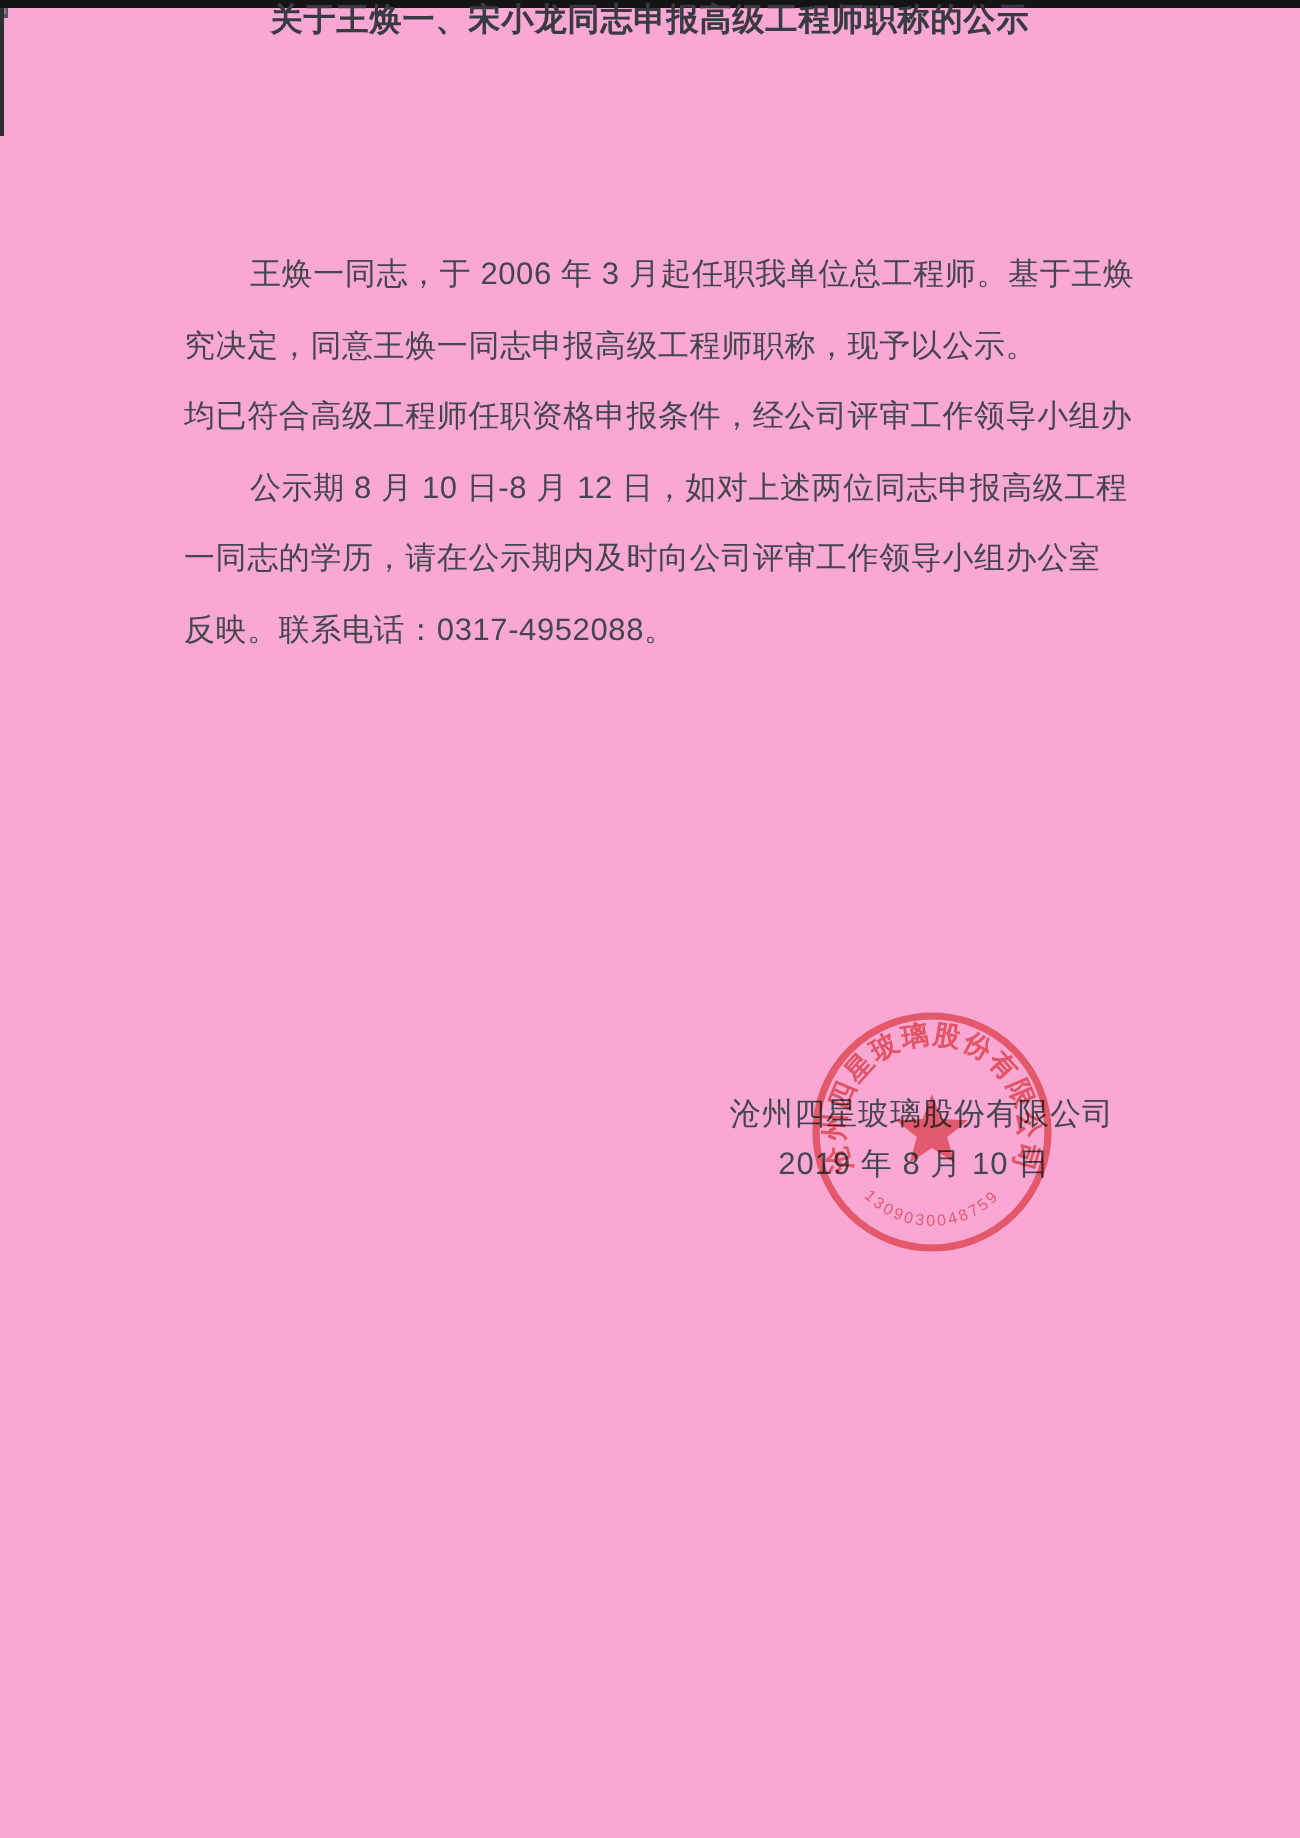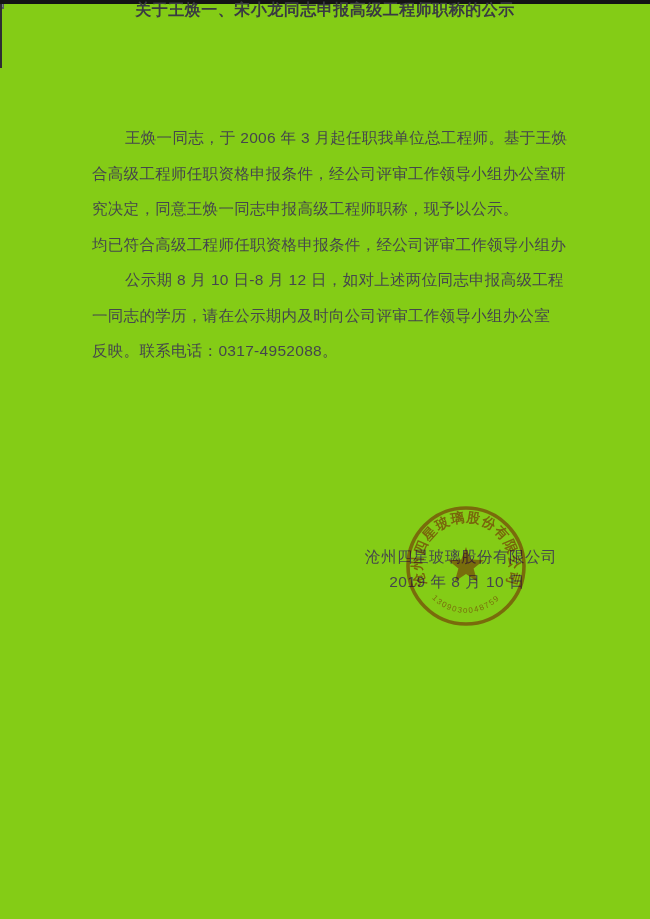--- a/index.html
+++ b/index.html
@@ -1,21 +1,21 @@
 <!DOCTYPE html>
 <html><head>
 <meta charset="utf-8">
 <style>
   html, body { margin: 0; padding: 0; background: #888; }
   .page {
     position: relative;
     width: 650px;
     height: 919px;
     margin: 0 auto;
-    background: #84cc16;
+    background: #f9a8d4;
     overflow: hidden;
     font-family: "Liberation Sans", sans-serif;
     color: #43444b;
   }
 
   
   .streak-a { position:absolute; left:0; top:43; width:650px; height:3px;
               background: linear-gradient(90deg,#eceff1 0%,#e9edef 40%,#f2f4f5 70%,#eaeef0 100%); }
   .streak-b { position:absolute; left:0; top:60; width:650px; height:3px; background:#f4f6f7; }
   .corner-speck { position:absolute; left:0; top:2; width:4px; height:9px; background:#565a60; }
@@ -65,21 +65,20 @@
   <div class="edge-speck"></div>
   <div class="left-dark-line"></div>
   <div class="pink-dash"></div>
   <div class="bottom-blue"></div>
   <div class="bottom-black"></div>
 
   <div class="title">关于王焕一、宋小龙同志申报高级工程师职称的公示</div>
 
   <div class="body-text">
     <div class="body-line indent">王焕一同志，于 2006 年 3 月起任职我单位总工程师。基于王焕</div>
-    <div class="body-line">合高级工程师任职资格申报条件，经公司评审工作领导小组办公室研</div>
     <div class="body-line">究决定，同意王焕一同志申报高级工程师职称，现予以公示。</div>
 
     <div class="body-line">均已符合高级工程师任职资格申报条件，经公司评审工作领导小组办</div>
 
     <div class="body-line indent">公示期 8 月 10 日-8 月 12 日，如对上述两位同志申报高级工程</div>
     <div class="body-line">一同志的学历，请在公示期内及时向公司评审工作领导小组办公室</div>
     <div class="body-line">反映。联系电话：0317-4952088。</div>
   </div>
 
   <div class="sig-company">沧州四星玻璃股份有限公司</div>

